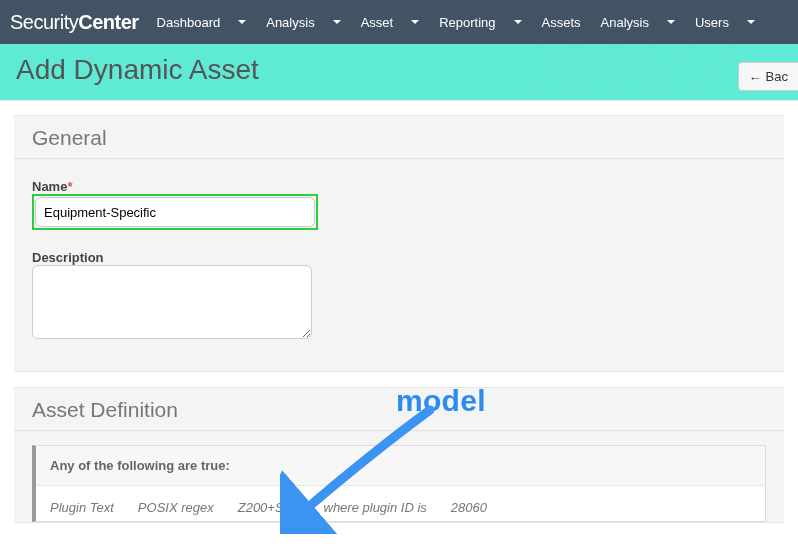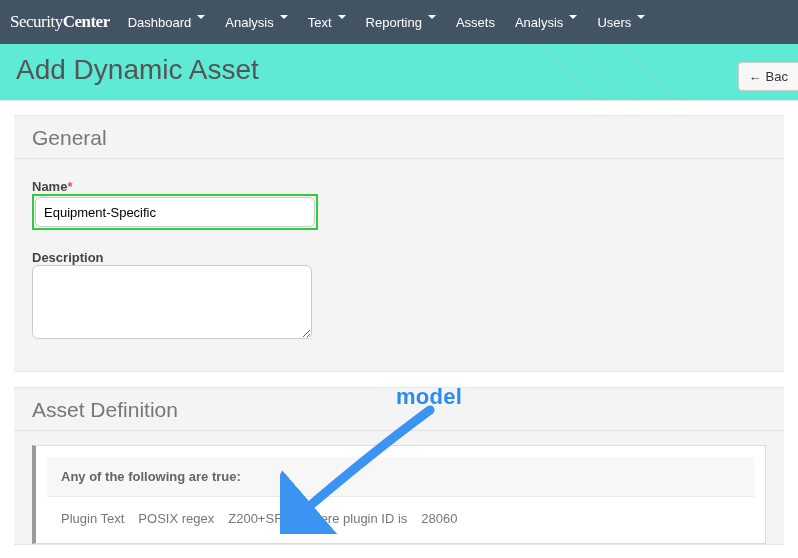--- a/index.html
+++ b/index.html
@@ -15,34 +15,34 @@
   
   .topnav {
     background: #425363;
     height: 44px;
     display: flex;
     align-items: center;
     padding: 0 10px;
     color: #fff;
   }
   .brand {
-    font-size: 17px;
+    font-size: 20px;
     font-weight: 300;
     letter-spacing: -0.5px;
     margin-right: 18px;
-    font-family: Liberation Serif, serif;
   }
   .brand b { font-weight: 600; }
   .nav-items { display: flex; gap: 20px; }
   .nav-item {
     font-size: 13px;
     color: #fff;
     cursor: pointer;
     display: flex;
-    gap: 6px;
+    align-items: center;
+    gap: 18px;
   }
   .caret-down {
     width: 0; height: 0;
     border-left: 4px solid transparent;
     border-right: 4px solid transparent;
     border-top: 4px solid #fff;
     display: inline-block;
   }
   
   .page-header {
@@ -156,46 +156,47 @@
   .select-caret-btn .caret-down { border-top-color: #555; }
 
   
   .asset-def-body {
     padding: 14px 18px 0;
   }
   .rule-outer {
     background: #fff;
     border: 1px solid #dcdcdc;
     border-left: 4px solid #9a9a9a;
-    padding: 11px;
+    padding: 0;
   }
   .rule-header {
     padding: 12px 14px;
     font-size: 13px;
     font-weight: 600;
     color: #666;
     border-bottom: 1px solid #e8e8e8;
     background: #f7f7f8;
   }
   .rule-row {
     padding: 14px 14px 6px;
     font-size: 13px;
     color: #777;
     display: flex;
     align-items: center;
-    gap: 14px;
+    gap: 24px;
     flex-wrap: wrap;
+    font-style: italic;
   }
   
   .annotation-label {
     position: absolute;
     left: 396px;
     top: 384px;
     color: #2a8cf0;
-    font-size: 22px;
+    font-size: 30px;
     font-weight: 700;
     letter-spacing: 0.3px;
   }
   .annotation-arrow {
     position: absolute;
     left: 280px;
     top: 404px;
     pointer-events: none;
   }
 </style>
@@ -209,21 +210,21 @@
   <div class="nav-items">
     <div class="nav-item">
         <span>Dashboard</span>
         <span class="caret-down"></span>
       </div>
     <div class="nav-item">
         <span>Analysis</span>
         <span class="caret-down"></span>
       </div>
     <div class="nav-item">
-        <span>Text</span>
+        <span>Asset</span>
         <span class="caret-down"></span>
       </div>
     <div class="nav-item">
         <span>Reporting</span>
         <span class="caret-down"></span>
       </div>
     <div class="nav-item">
         <span>Assets</span>
       </div>
     <div class="nav-item">

